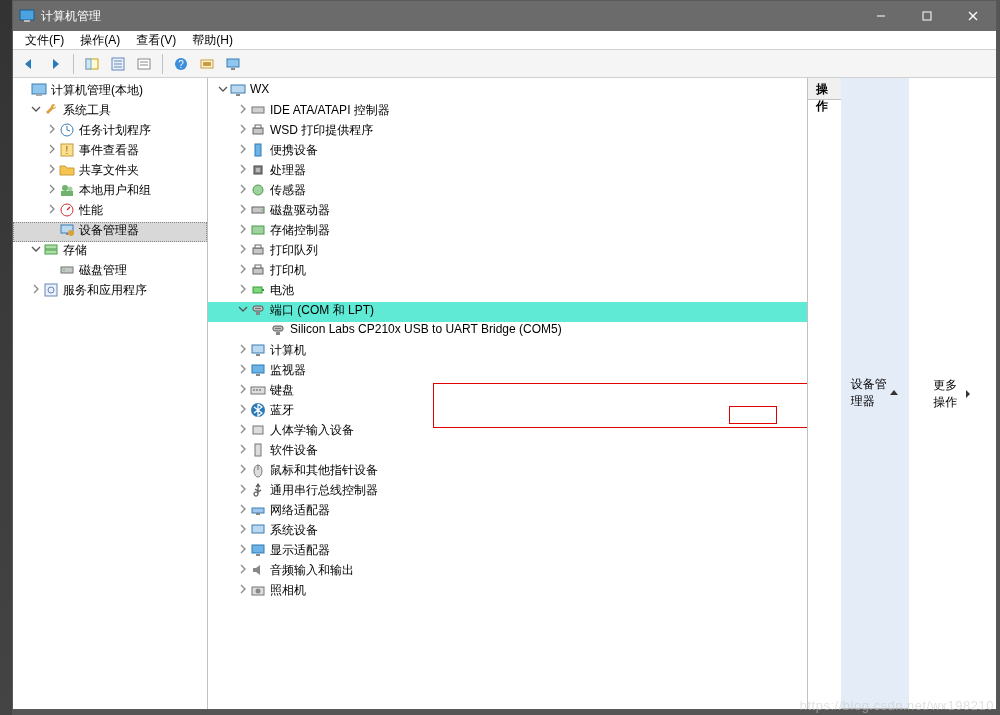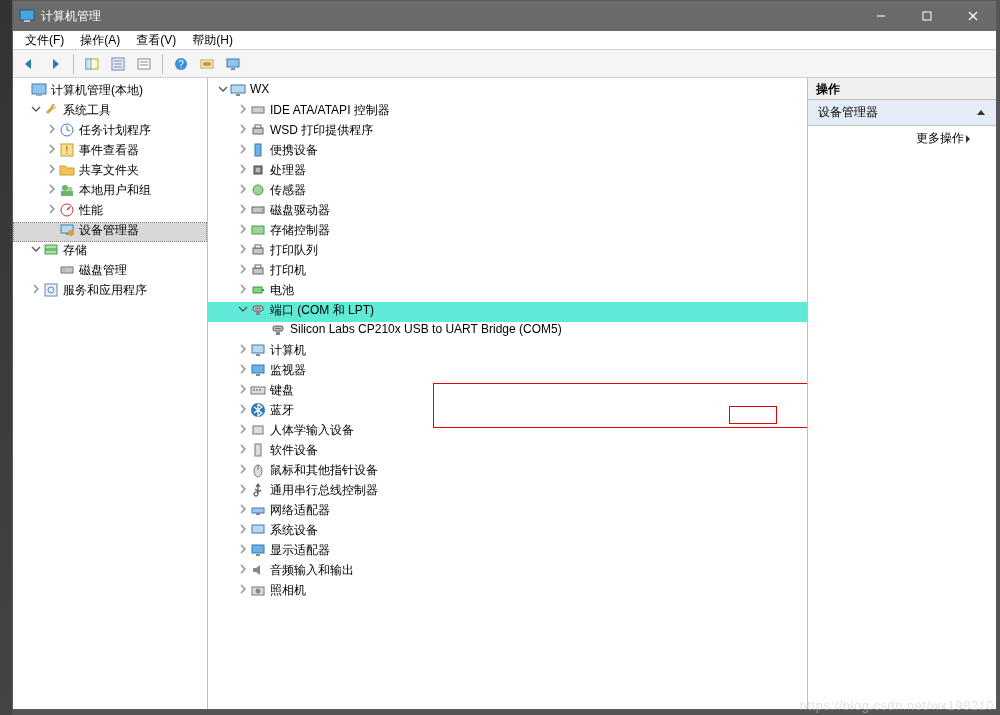--- a/index.html
+++ b/index.html
@@ -97,21 +97,21 @@
 .mid-pane {
   flex: 1;
   overflow: auto;
   padding: 4px 0;
   position: relative;
   border-right: 1px solid #c0c0c0;
 }
 .right-pane {
   width: 188px;
   display: flex;
-  flex-direction: column;
+  flex-direction: row;
 }
 .right-header {
   height: 22px;
   background: #f0f0f0;
   border-bottom: 1px solid #c0c0c0;
   padding: 3px 8px;
   font-weight: bold;
   font-size: 12px;
 }
 .right-section {

